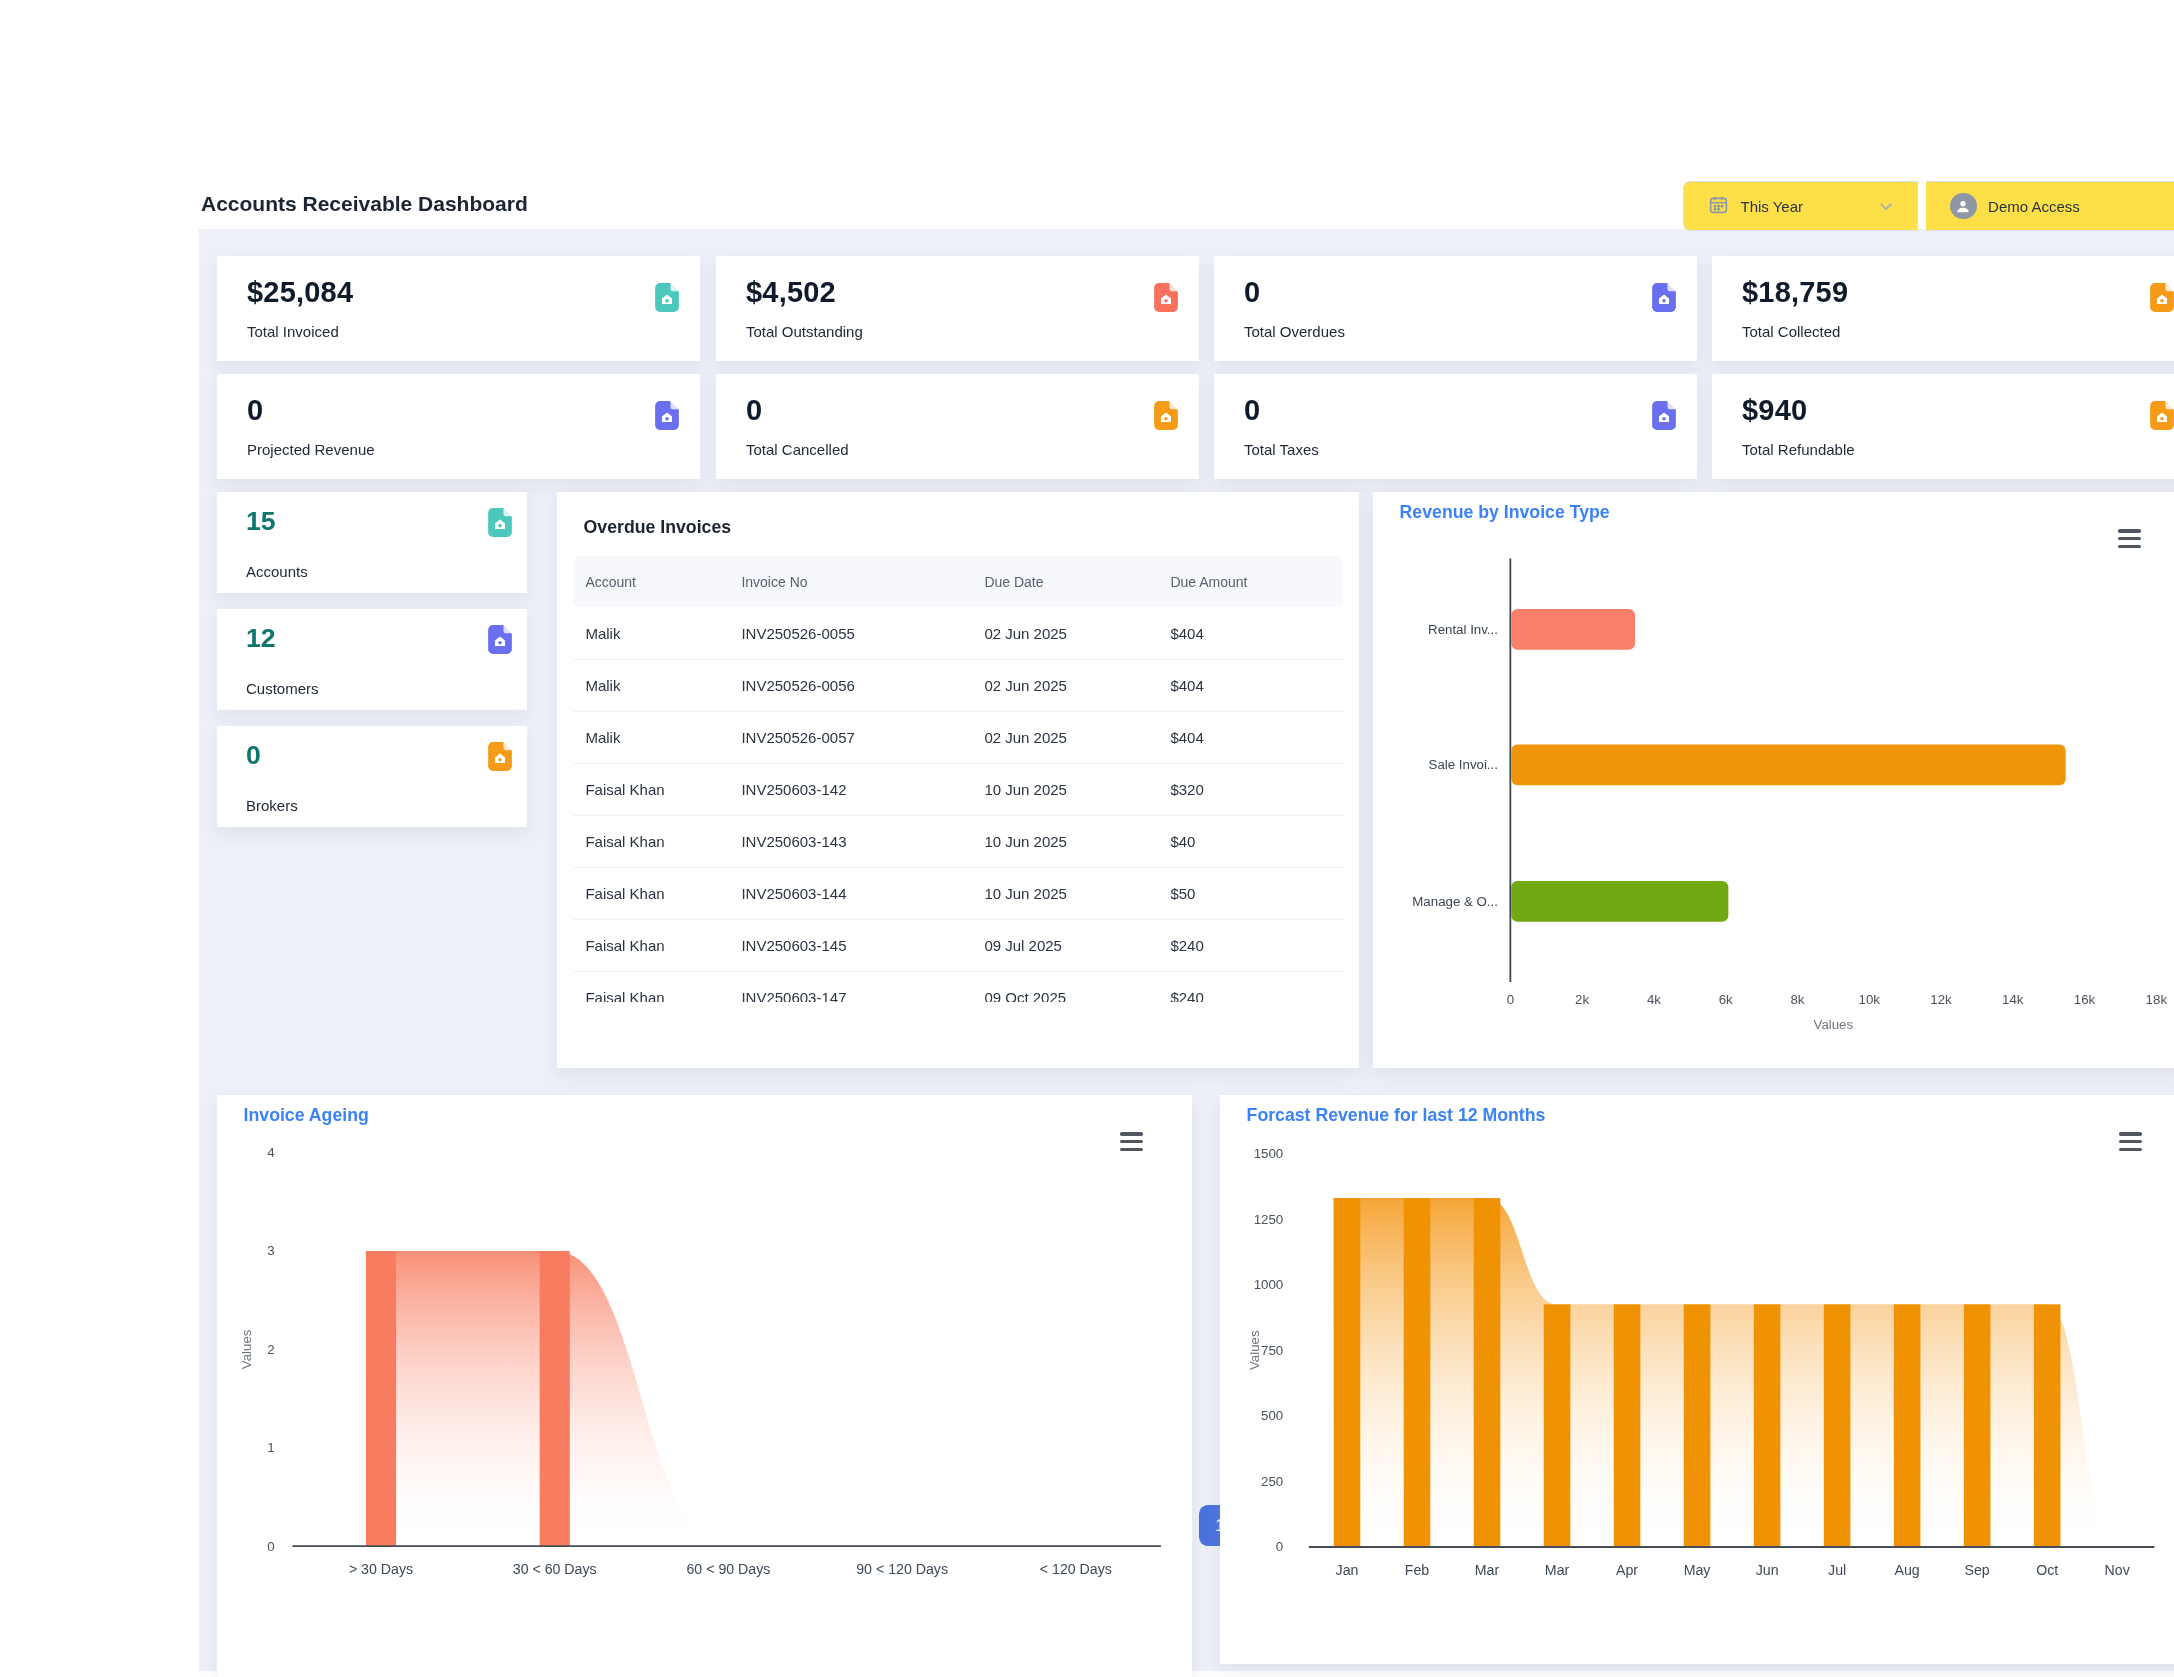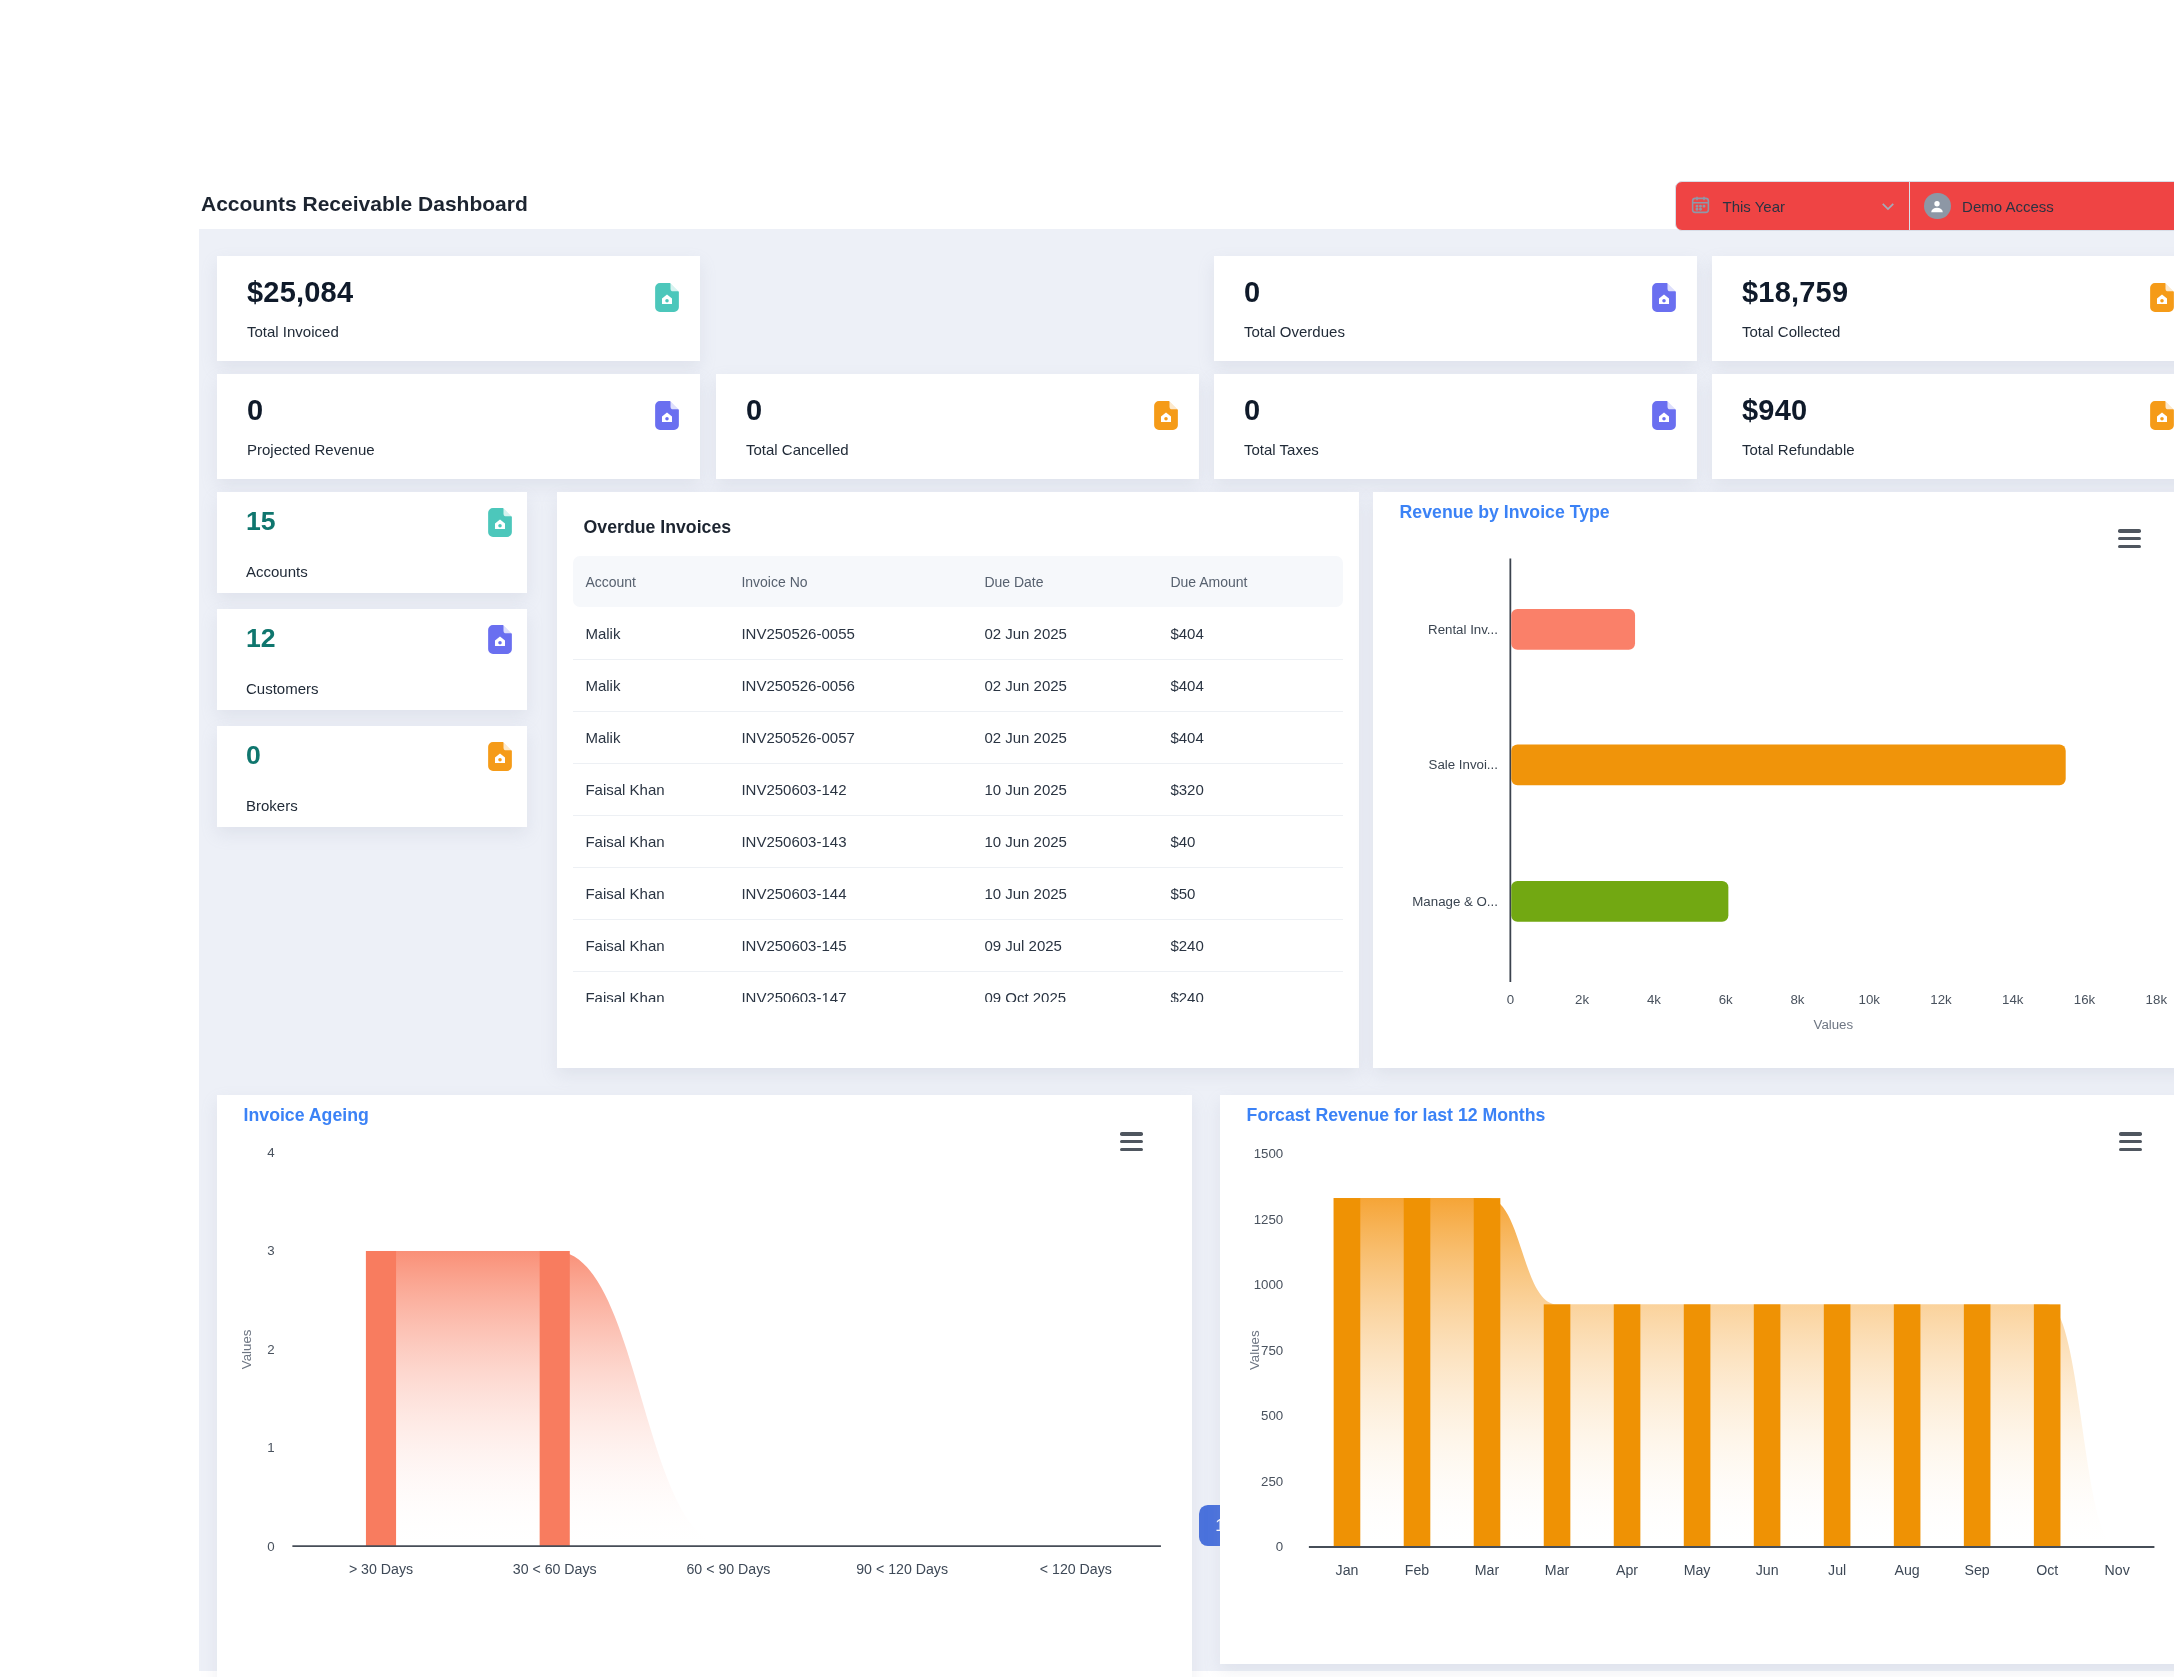--- a/index.html
+++ b/index.html
@@ -3,21 +3,21 @@
 <meta charset="utf-8">
 <style>
   html,body{margin:0;padding:0;background:#fff;font-family:"Liberation Sans",sans-serif;}
   #canvas{position:relative;width:2174px;height:1678px;overflow:hidden;background:#fff;}
   #content-bg{position:absolute;left:199px;top:229px;right:0;bottom:7px;background:#edf0f7;}
   .card{position:absolute;background:#fff;border-radius:0;box-shadow:0 7px 16px rgba(148,158,180,.16);}
 
   
   #page-title{position:absolute;left:201px;top:192px;font-size:21px;font-weight:700;color:#1c2430;}
   #selectors{position:absolute;left:1675px;top:181px;height:50px;display:flex;}
-  .selbox{display:flex;align-items:center;background:#ef4444;border:0.9px solid #d9dee8;height:50px;box-sizing:border-box;padding:0 14px;gap:11.5px;}
+  .selbox{display:flex;align-items:center;background:#fde047;border:0.9px solid #d9dee8;height:50px;box-sizing:border-box;padding:0 24px;gap:11.5px;margin-left:8px;}
   .selbox.first{border-radius:7px 0 0 7px;width:235px;}
   .selbox.second{width:293px;border-left:none;}
   .sel-label{font-size:15px;color:#2b3342;flex:1;}
   .avatar-circle{width:26.6px;height:26.6px;border-radius:50%;background:#8d97a5;display:flex;align-items:center;justify-content:center;flex:none;}
 
   
   .stat{width:483px;height:105px;}
   .stat .val{position:absolute;left:30px;top:19.5px;font-size:29px;font-weight:700;color:#0f1a2a;letter-spacing:0.2px;}
   .stat .lab{position:absolute;left:30px;top:67px;font-size:15px;color:#212b38;}
   .stat .doc{position:absolute;right:21px;top:26.6px;width:24px;height:29px;}
@@ -105,20 +105,30 @@
   </div>
 
   <div class="card stat" style="left:217px;top:256px">
     <div class="val">$25,084</div>
     <div class="lab">Total Invoiced</div>
     <span class="doc"><svg width="24" height="29" viewBox="0 0 27 33">
           <path d="M5.5 0 H17 L27 10 V27.5 A5.5 5.5 0 0 1 21.5 33 H5.5 A5.5 5.5 0 0 1 0 27.5 V5.5 A5.5 5.5 0 0 1 5.5 0 Z" fill="#4cc7bb"></path>
           <path d="M17.5 0 L27 9.5 H20.5 A3 3 0 0 1 17.5 6.5 Z" fill="rgba(255,255,255,0.78)"></path>
           <path d="M13.5 13 L19.2 17.6 V24 H7.8 V17.6 Z" fill="#fff"></path>
           <circle cx="13.5" cy="20.3" r="2" fill="#4cc7bb"></circle>
+        </svg></span>
+  </div>
+  <div class="card stat" style="left:716px;top:256px">
+    <div class="val">$4,502</div>
+    <div class="lab">Total Outstanding</div>
+    <span class="doc"><svg width="24" height="29" viewBox="0 0 27 33">
+          <path d="M5.5 0 H17 L27 10 V27.5 A5.5 5.5 0 0 1 21.5 33 H5.5 A5.5 5.5 0 0 1 0 27.5 V5.5 A5.5 5.5 0 0 1 5.5 0 Z" fill="#f9705c"></path>
+          <path d="M17.5 0 L27 9.5 H20.5 A3 3 0 0 1 17.5 6.5 Z" fill="rgba(255,255,255,0.78)"></path>
+          <path d="M13.5 13 L19.2 17.6 V24 H7.8 V17.6 Z" fill="#fff"></path>
+          <circle cx="13.5" cy="20.3" r="2" fill="#f9705c"></circle>
         </svg></span>
   </div>
   <div class="card stat" style="left:1214px;top:256px">
     <div class="val">0</div>
     <div class="lab">Total Overdues</div>
     <span class="doc"><svg width="24" height="29" viewBox="0 0 27 33">
           <path d="M5.5 0 H17 L27 10 V27.5 A5.5 5.5 0 0 1 21.5 33 H5.5 A5.5 5.5 0 0 1 0 27.5 V5.5 A5.5 5.5 0 0 1 5.5 0 Z" fill="#6a6ff0"></path>
           <path d="M17.5 0 L27 9.5 H20.5 A3 3 0 0 1 17.5 6.5 Z" fill="rgba(255,255,255,0.78)"></path>
           <path d="M13.5 13 L19.2 17.6 V24 H7.8 V17.6 Z" fill="#fff"></path>
           <circle cx="13.5" cy="20.3" r="2" fill="#6a6ff0"></circle>

